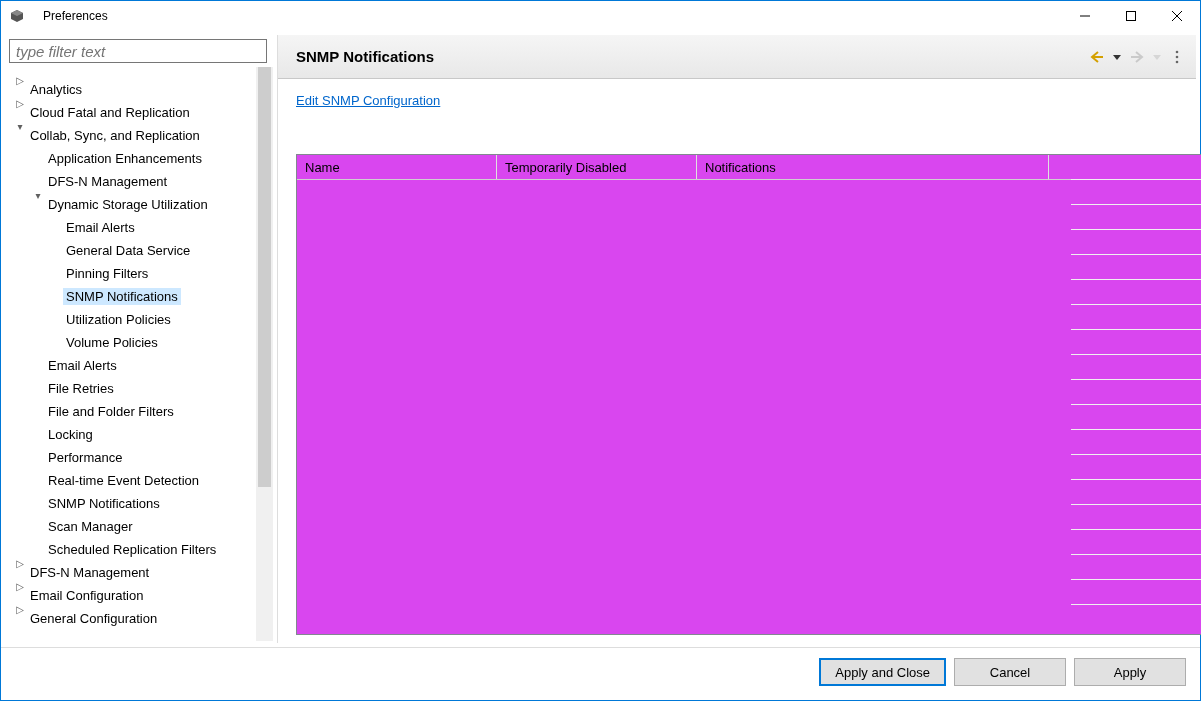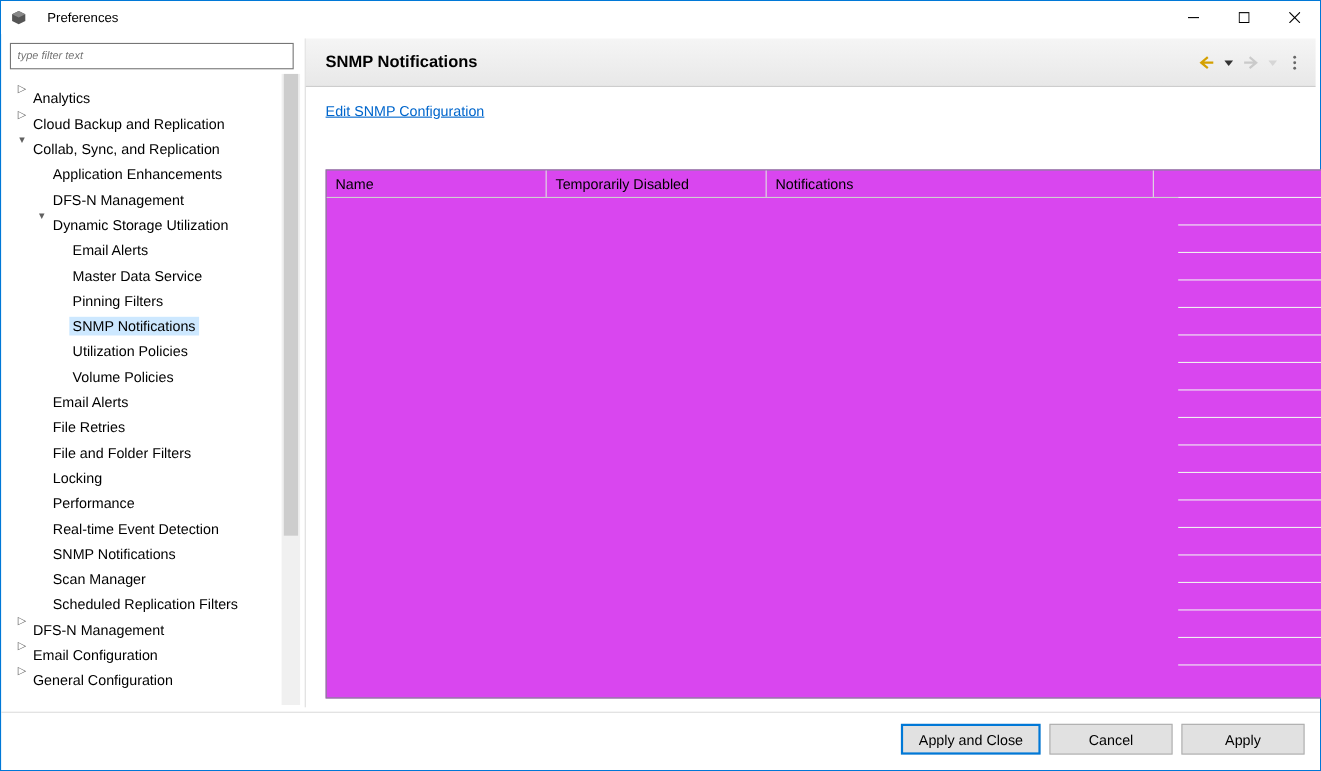--- a/index.html
+++ b/index.html
@@ -71,21 +71,21 @@
   }
   .filter-box {
     margin: 2px 6px 4px 2px;
   }
   .filter-box input {
     width: 100%;
     height: 24px;
     padding: 2px 6px;
     border: 1px solid #767676;
     font-family: inherit;
-    font-size: 10px;
+    font-size: 15px;
     color: #701a75;
     font-style: italic;
     outline: none;
   }
   .tree-scroll {
     flex: 1;
     position: relative;
     overflow: hidden;
   }
   .tree {
@@ -312,21 +312,21 @@
             <ul>
               <li>
                   <div class="tree-row indent-0">
                     <span class="twist">▷</span>
                     <span class="tree-label">Analytics</span>
                   </div>
                 </li>
               <li>
                   <div class="tree-row indent-0">
                     <span class="twist">▷</span>
-                    <span class="tree-label">Cloud Backup and Replication</span>
+                    <span class="tree-label">Cloud Fatal and Replication</span>
                   </div>
                 </li>
               <li>
                   <div class="tree-row indent-0">
                     <span class="twist">▾</span>
                     <span class="tree-label">Collab, Sync, and Replication</span>
                   </div>
                 <ul>
                   <li>
                       <div class="tree-row indent-1">
@@ -348,21 +348,21 @@
                     <ul>
                       <li>
                           <div class="tree-row indent-2">
                             <span class="twist"></span>
                             <span class="tree-label">Email Alerts</span>
                           </div>
                         </li>
                       <li>
                           <div class="tree-row indent-2">
                             <span class="twist"></span>
-                            <span class="tree-label">Master Data Service</span>
+                            <span class="tree-label">General Data Service</span>
                           </div>
                         </li>
                       <li>
                           <div class="tree-row indent-2">
                             <span class="twist"></span>
                             <span class="tree-label">Pinning Filters</span>
                           </div>
                         </li>
                       <li>
                           <div class="tree-row indent-2">

